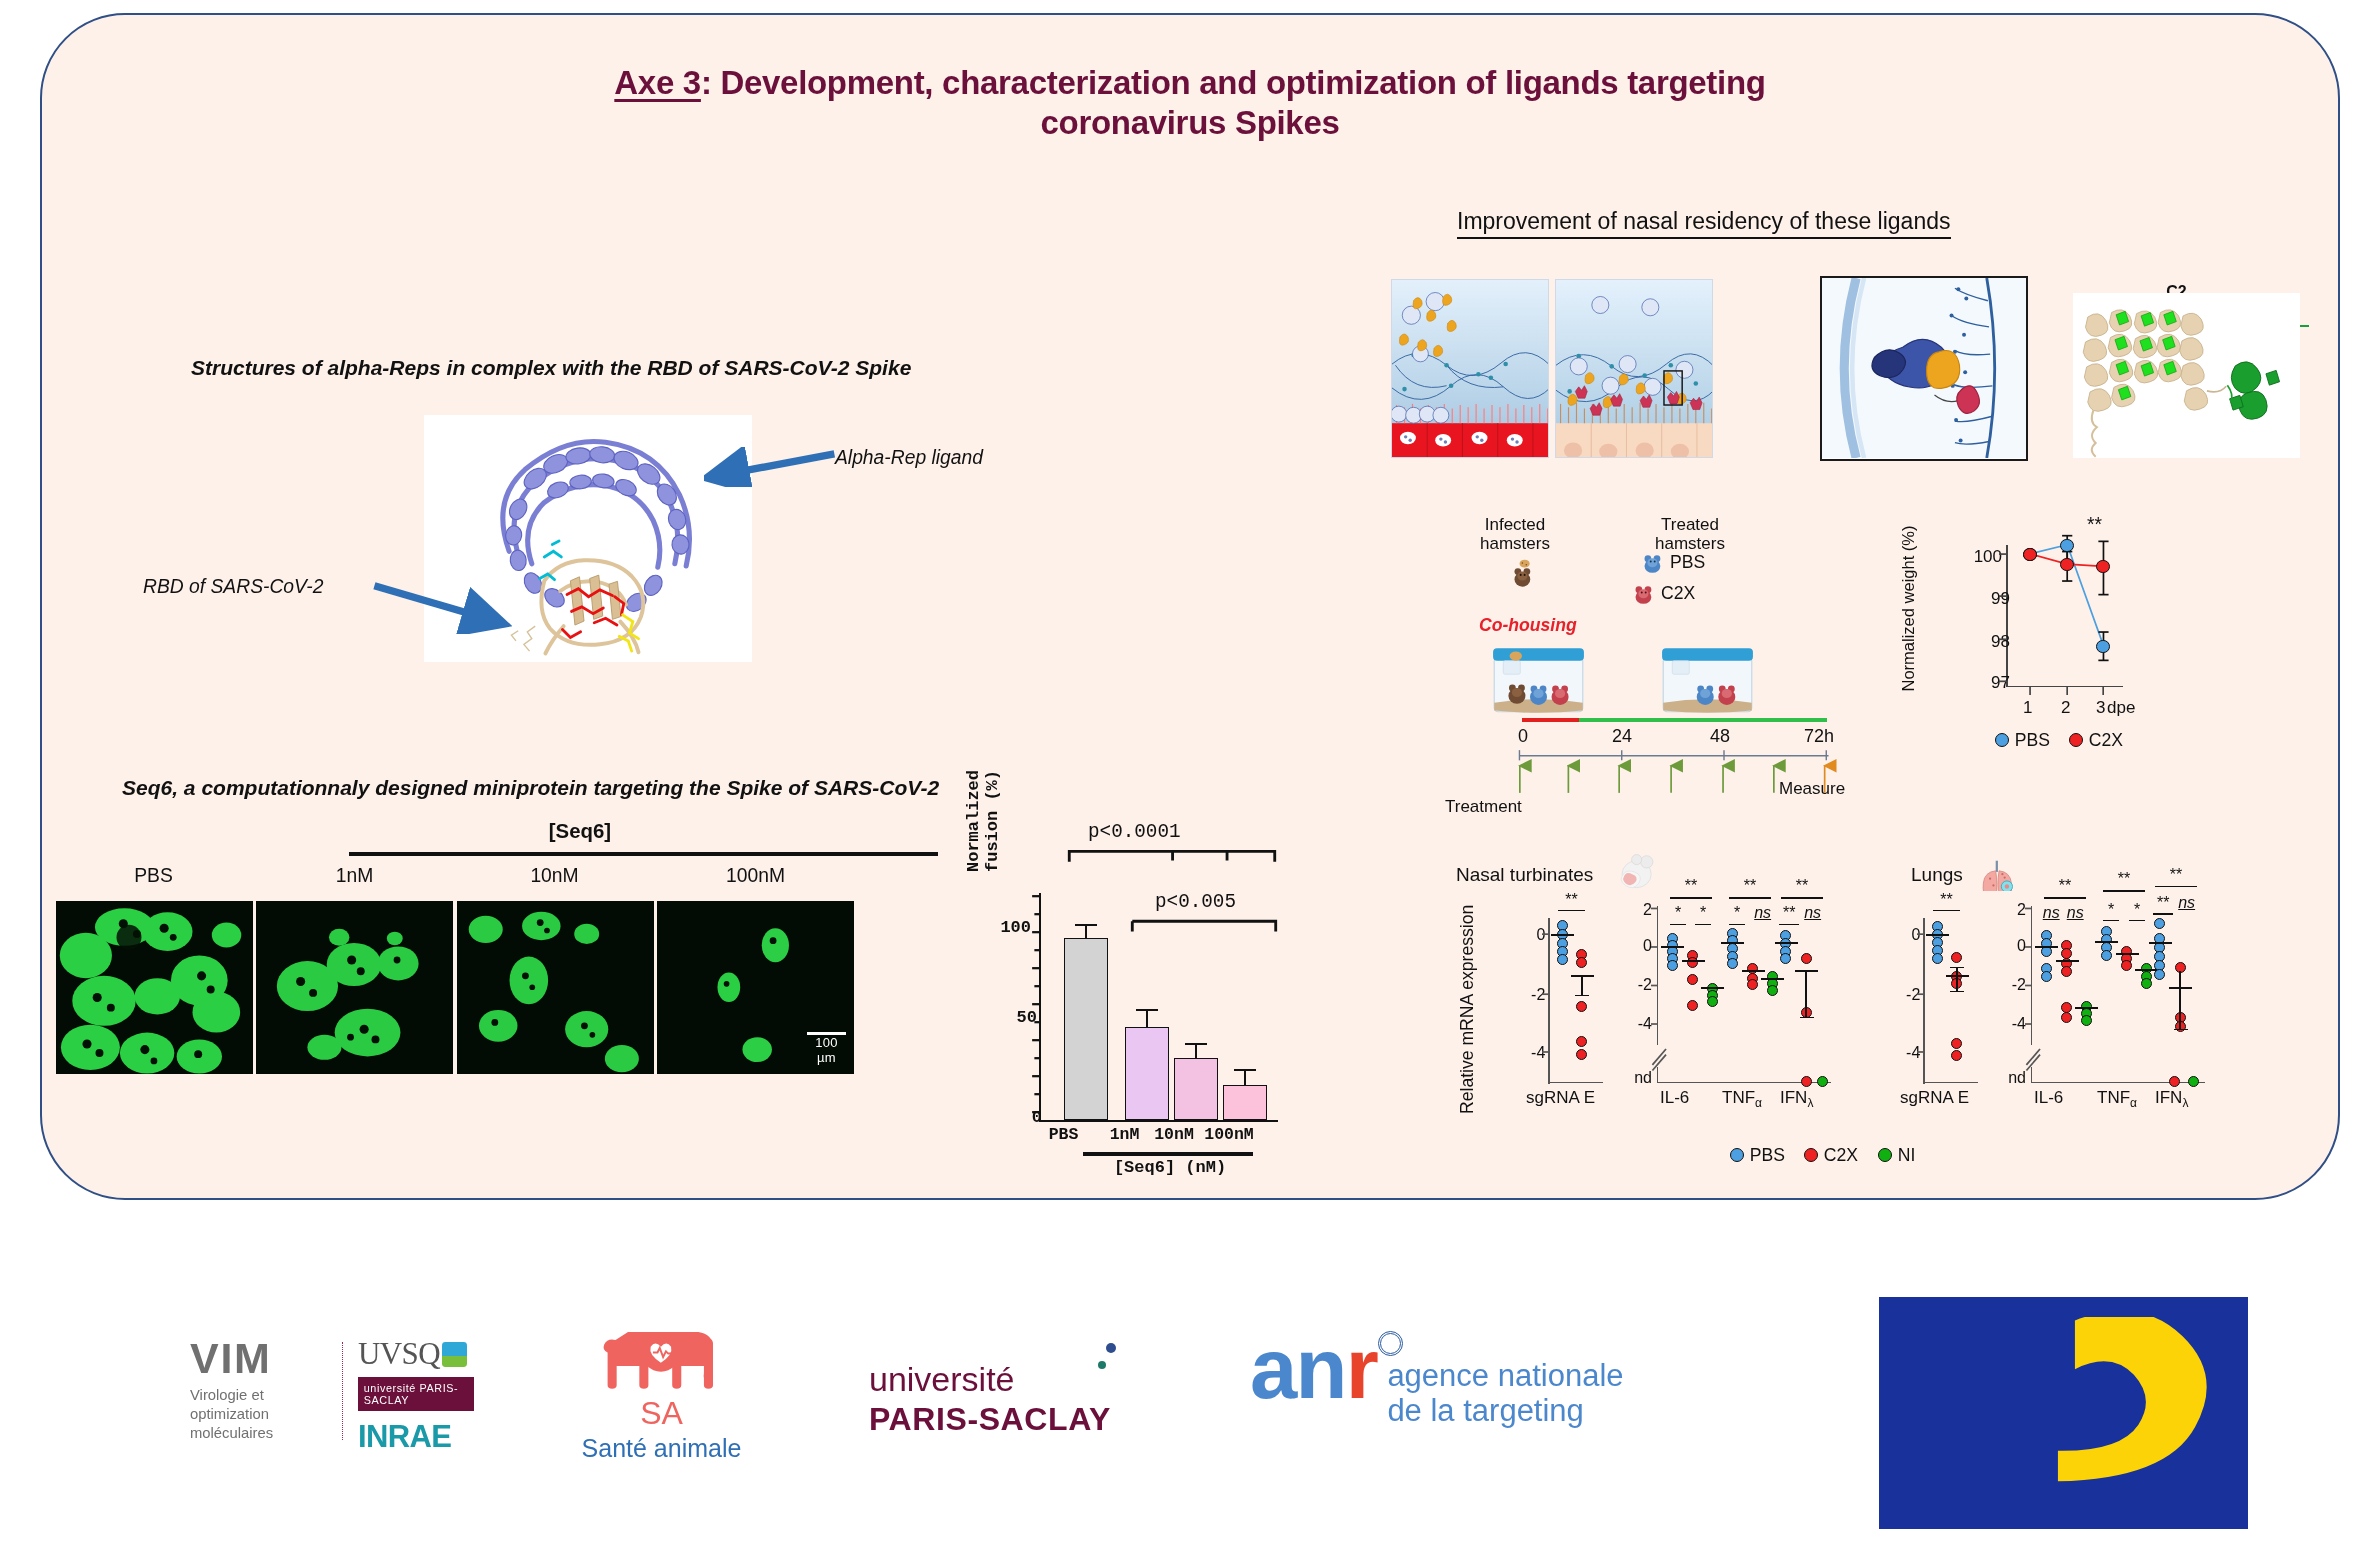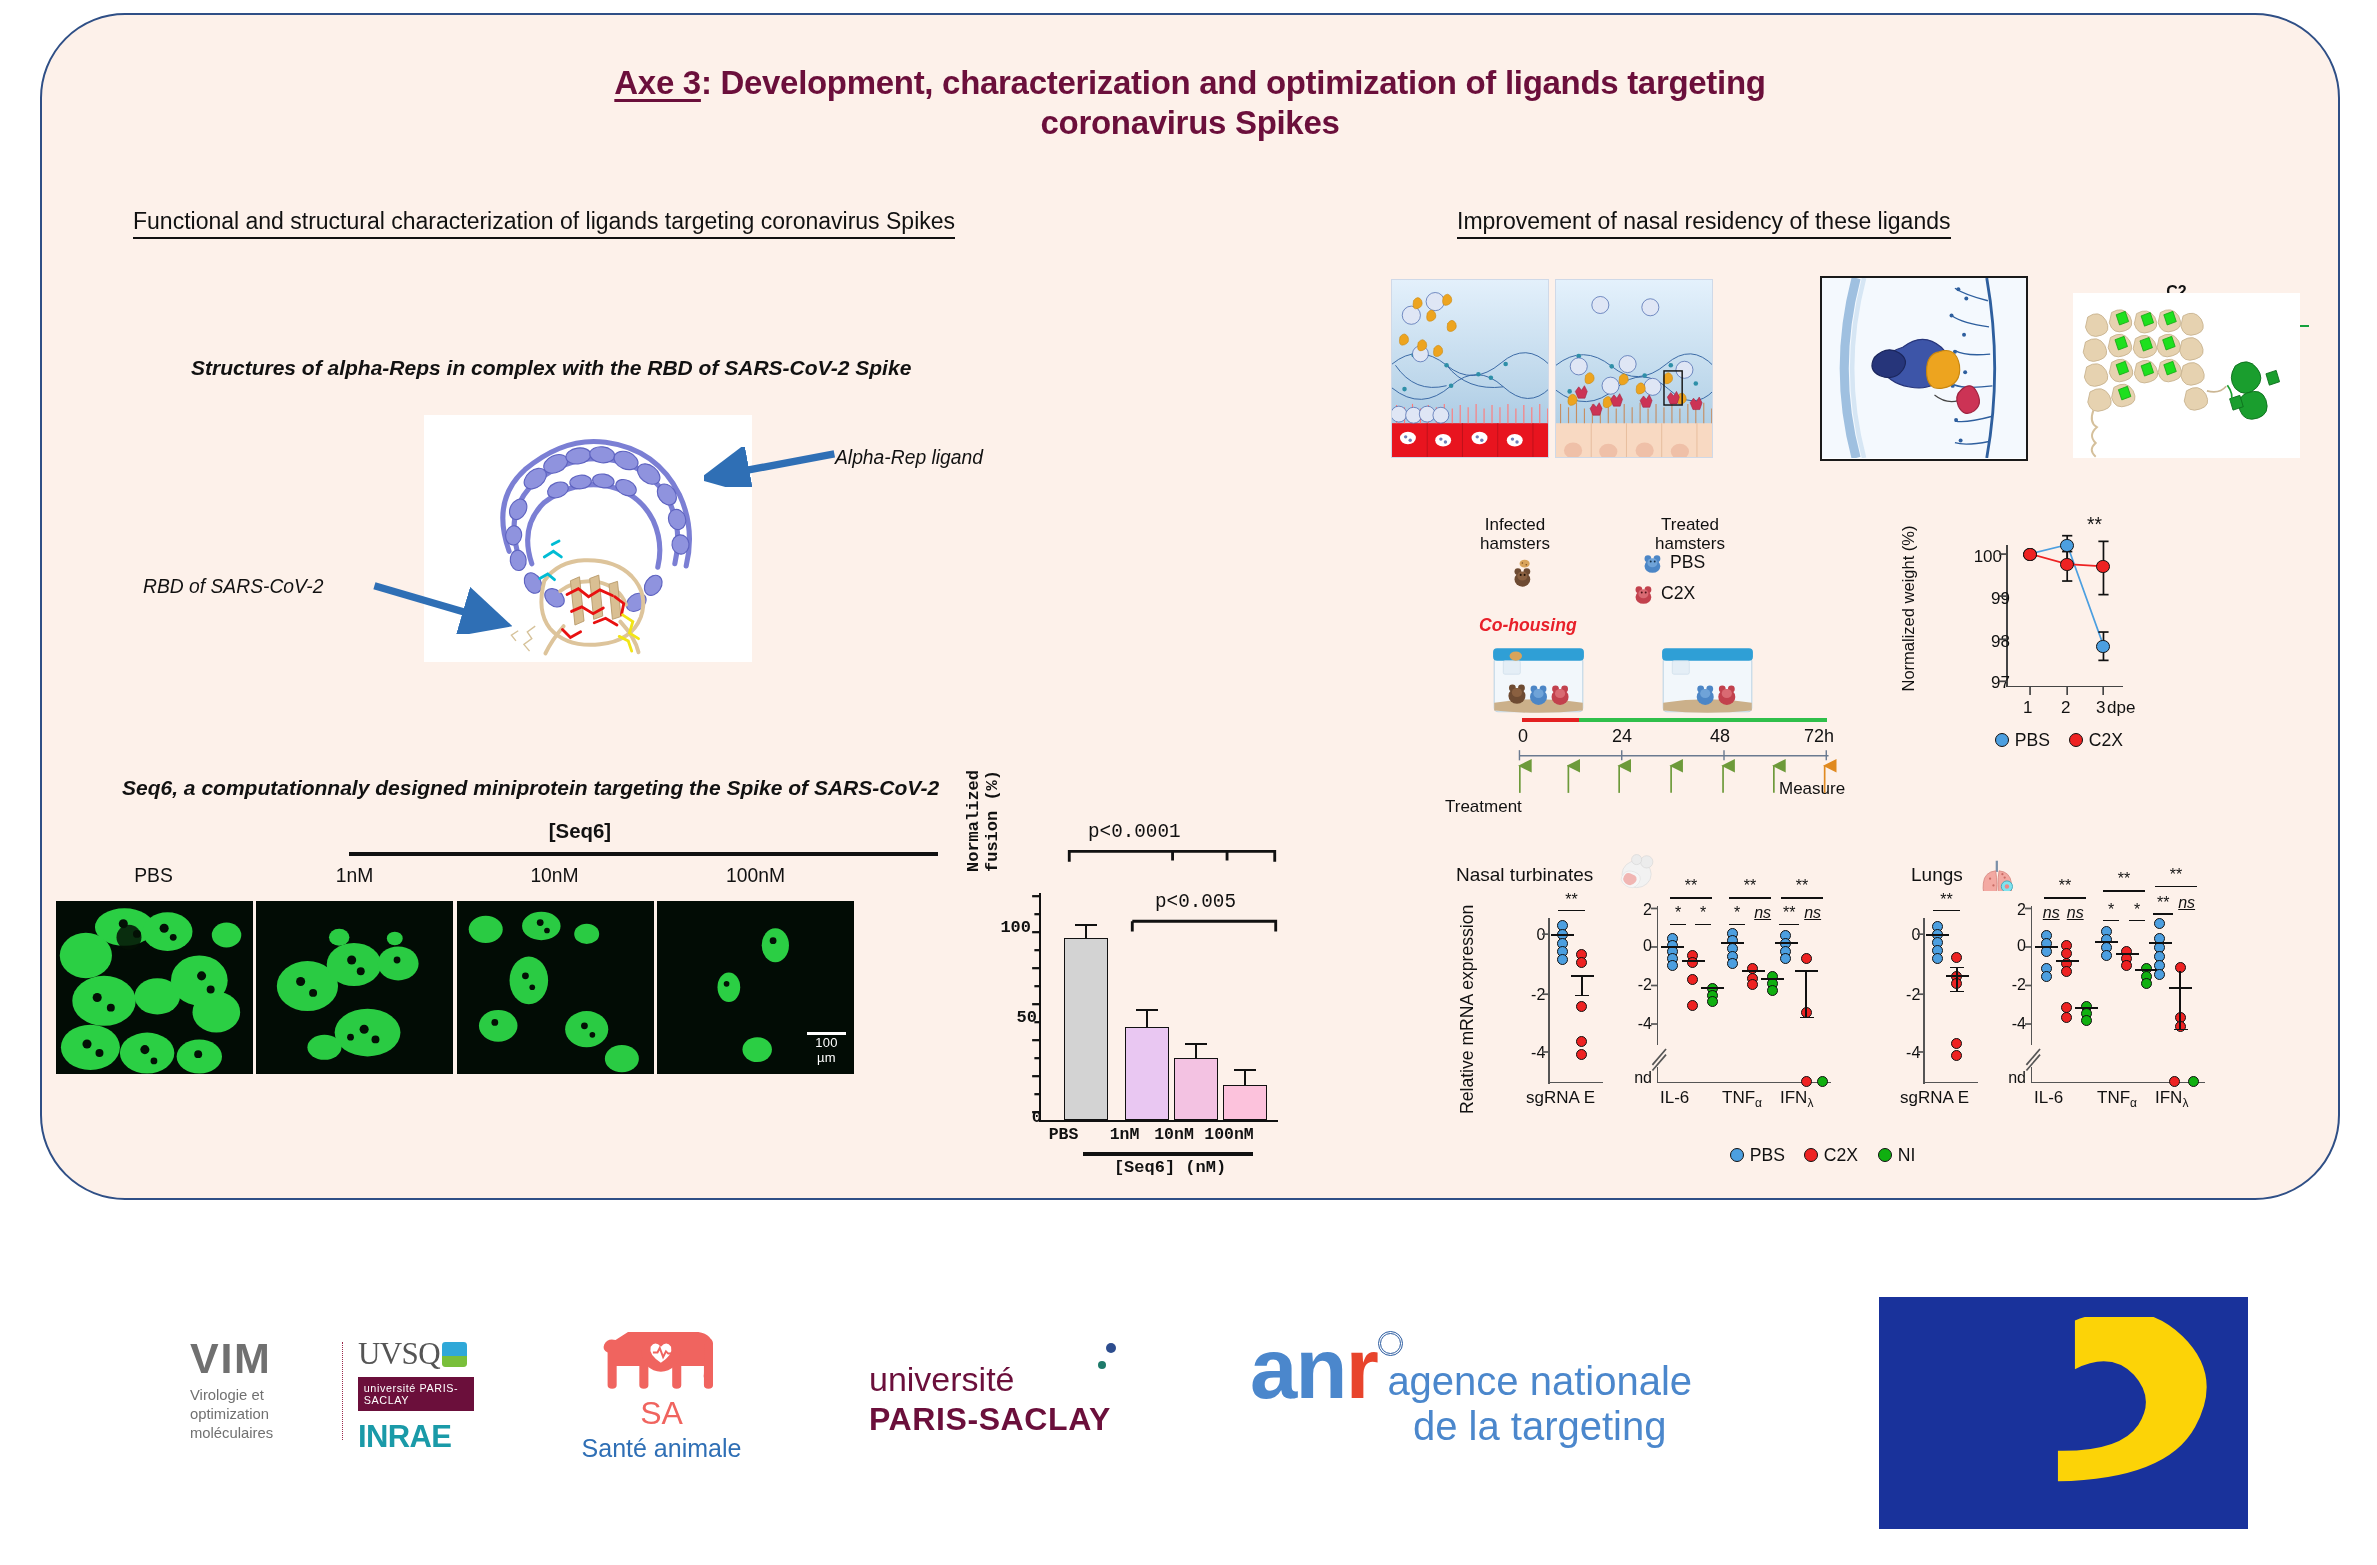--- a/index.html
+++ b/index.html
@@ -129,21 +129,20 @@
 </head>
 <body>
 
 <div id="poster">
 
   <div id="title">
     <span class="u">Axe 3</span><span>: Development, characterization and optimization of ligands targeting</span><br>
     <span>coronavirus Spikes</span>
   </div>
 
-  <div class="sec-head" id="sec-left">Functional and structural characterization of ligands targeting coronavirus Spikes</div>
   <div class="sec-head" id="sec-right">Improvement of nasal residency of these ligands</div>
 
   <div class="sub-head" id="sub-structures">Structures of alpha-Reps in complex with the RBD of SARS-CoV-2 Spike</div>
   <div class="sub-head" id="sub-seq6">Seq6, a computationnaly designed miniprotein targeting the Spike of SARS-CoV-2</div>
 
   <div id="ribbon-panel">
     <svg id="ribbon-svg" width="328" height="247" viewBox="0 0 578 435">
       <g fill="none" stroke="#7b7fd4" stroke-width="9" stroke-linecap="round">
         <path d="M150 240 Q118 150 178 96 Q248 38 320 48 Q410 60 450 140 Q478 200 462 266"></path>
         <path d="M168 252 Q140 168 196 118 Q258 70 322 78 Q398 88 432 152 Q456 204 442 262"></path>
@@ -1205,21 +1204,21 @@
     <div style="font-size:32px; font-weight:bold; color:#6b0f3b; letter-spacing:0.6px; margin-top:2.3px;">PARIS-SACLAY</div>
   </div>
 
   <div class="logo" style="left:1250px; top:62px; width:568px;">
     <div style="display:flex; align-items:flex-start; gap:10.2px;">
       <div style="position:relative;">
         <span style="font-size:85px; font-weight:bold; color:#4b87cc; line-height:0.9; letter-spacing:-1.7px;"><span style="color:#4b87cc;">an</span><span style="color:#e8442c;">r</span></span>
         <span style="position:absolute; right:-26px; top:0; width:25px; height:25px; border-radius:50%;
               border:3.4px double #2a5ba0;"></span>
       </div>
-      <div style="margin-top:28px; color:#4b87cc; font-size:40px; line-height:1.12;text-align:center;">
+      <div style="margin-top:28px; color:#4b87cc; font-size:31px; line-height:1.12;">
         <div>agence nationale</div>
         <div>de la targeting</div>
       </div>
     </div>
   </div>
 
   <div class="logo" style="left:1879px; top:28px; width:369px; height:232px; background:#19329b;
        padding:34px 0 0 27px; position:absolute;">
     <svg style="position:absolute; right:28px; top:20.4px;" width="187" height="187" viewBox="0 0 330 330">
       <path d="M44 330 L44 236 q110 2 142 -46 q30 -46 -8 -88 q-40 -42 -104 -10 l0 -86

